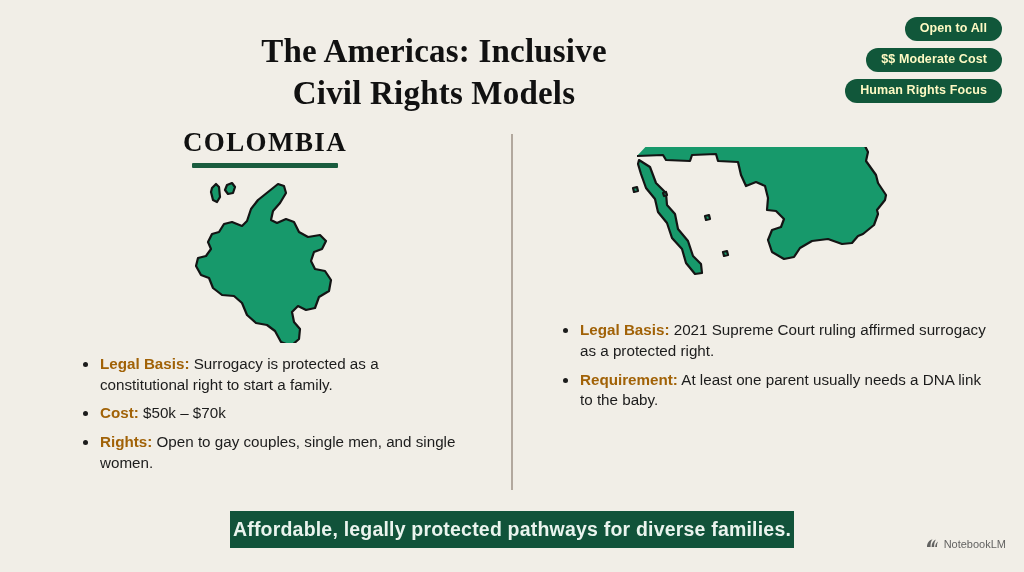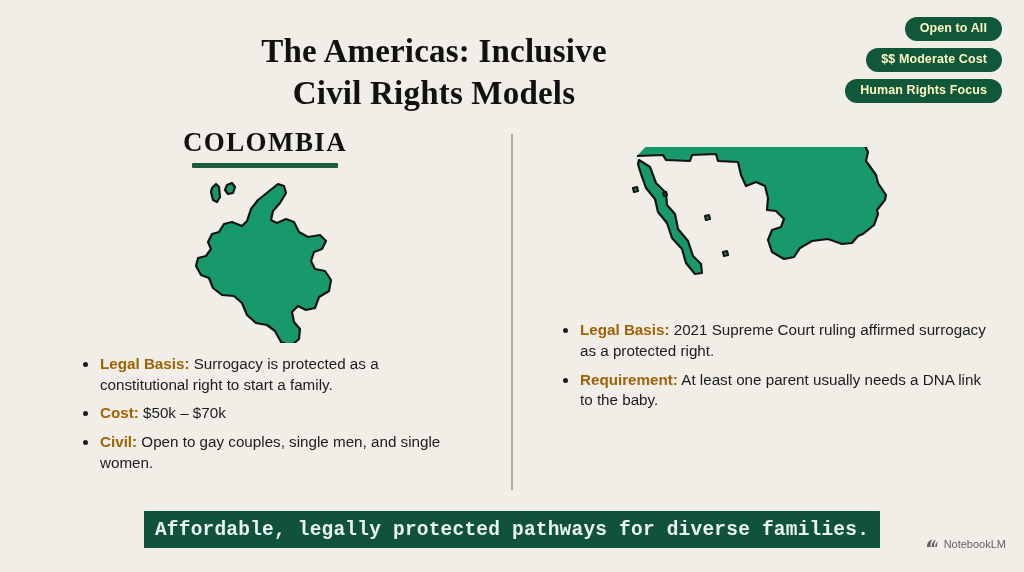--- a/index.html
+++ b/index.html
@@ -144,28 +144,28 @@
   }
   .col-left .facts  { margin-left: 48px; width: 390px; }
   .col-right .facts { margin-left: 30px; width: 430px; }
 
   
   .banner {
     position: absolute;
     left: 50%;
     transform: translateX(-50%);
     top: 511px;
-    width: 736px;
+    width: 564px;
     height: 37px;
     background: #11533A;
     display: flex;
     align-items: center;
     justify-content: center;
     color: #EAF4EE;
-    font-family: Liberation Mono, monospace;
+    font-family: Liberation Sans, sans-serif;
     font-weight: bold;
     font-size: 19.5px;
     letter-spacing: 0.2px;
   }
 
   
   .watermark {
     position: absolute;
     right: 18px;
     bottom: 22px;
@@ -208,21 +208,21 @@
           <path d="M22 10 l4 -4 3 3 1 10 -3 5 -4 -2 -2 -8 z"></path>
           <path d="M37 7 l5 -2 3 4 -2 6 -5 1 -3 -4 z"></path>
           <path d="M88 6 l6 2 2 7 -6 10 -7 8 -2 9 6 3 9 -4 8 3 5 10 9 5 12 -2 6 6 -4 8 -8 3 -3 9 4 8 10 2 6 9 -2 11 -10 6 -4 11 -9 2 -8 -4 -6 6 2 10 6 7 -1 10 -8 7 -10 -4 -6 -11 -8 -6 -11 -2 -9 -8 -5 -12 -8 -7 -12 -1 -9 -7 -4 -10 -8 -3 -5 -9 2 -8 8 -2 5 -7 -3 -7 4 -8 7 -2 5 -8 8 -2 10 4 5 -5 4 -12 7 -9 z"></path>
         </g>
       </svg>
     </div>
 
     <ul class="facts">
       <li><span class="lbl">Legal Basis:</span><span> Surrogacy is protected as a constitutional right to start a family.</span></li>
       <li><span class="lbl">Cost:</span><span> $50k – $70k</span></li>
-      <li><span class="lbl">Civil:</span><span> Open to gay couples, single men, and single women.</span></li>
+      <li><span class="lbl">Rights:</span><span> Open to gay couples, single men, and single women.</span></li>
     </ul>
   </div>
 
   <div class="col col-right">
 
     <div class="map-wrap mexico">
       <svg class="map-svg" width="272" height="160" viewBox="0 0 272 160">
         <g fill="#17996B" stroke="#141414" stroke-width="2.2" stroke-linejoin="round">
           <path d="M10 9 l26 -1 3 5 24 1 2 -6 24 -1 2 7 20 1 3 13 5 11 10 -4 9 4 3 12 -1 12 9 1 8 8 -3 8 -9 3 -4 10 4 12 12 7 10 -2 6 -9 12 -7 16 -2 14 5 10 -1 6 -7 5 -2 11 -9 4 -11 -1 -4 8 -10 1 -5 -8 -12 -2 -8 -10 -14 2 -9 -5 -10 4 -9 -4 -8 -13 -11 -8 -9 -13 -10 -8 -7 -14 -12 -12 -10 -16 -13 -11 -15 -12 -9 -12 z"></path>
           <path d="M12 13 l11 7 6 16 10 10 1 12 8 9 3 15 10 12 5 15 8 8 1 9 -7 1 -9 -11 -4 -14 -10 -11 -5 -15 -9 -11 -3 -13 -9 -11 -5 -14 -3 -10 z"></path>

